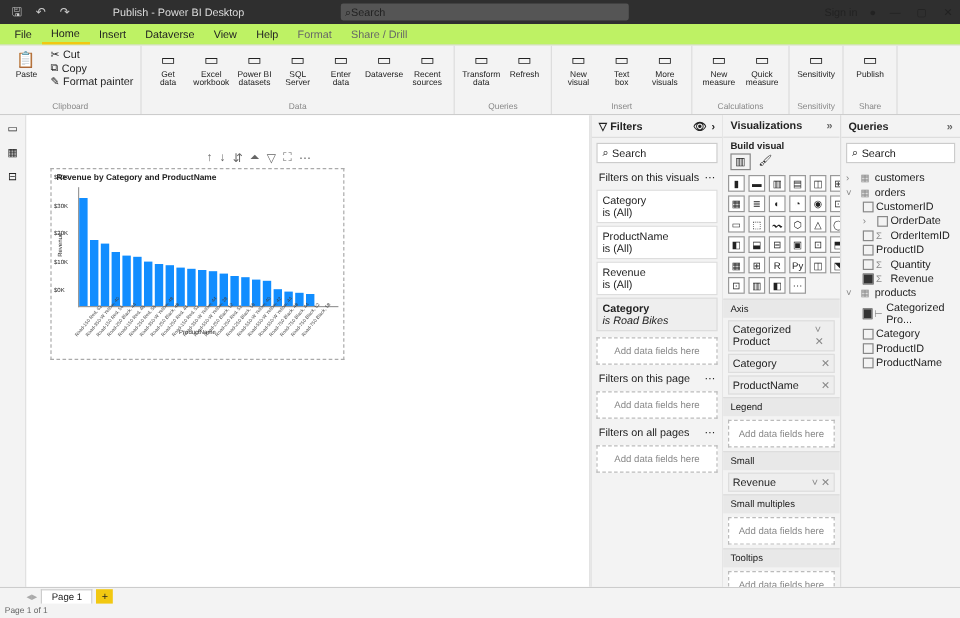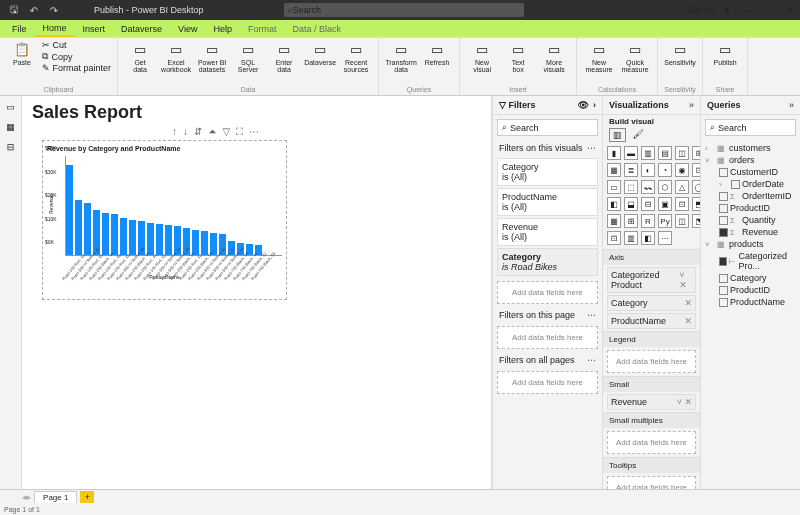--- a/index.html
+++ b/index.html
@@ -92,21 +92,21 @@
 </div>
 
 <div class="menubar" id="menubar">
     <div class="tab">File</div>
     <div class="tab active">Home</div>
     <div class="tab">Insert</div>
     <div class="tab">Dataverse</div>
     <div class="tab">View</div>
     <div class="tab">Help</div>
     <div class="tab ctx">Format</div>
-    <div class="tab ctx">Data / Black</div>
+    <div class="tab ctx">Share / Drill</div>
   </div>
 
 <div class="ribbon">
   <div class="rgroup">
     <div class="items">
       <div class="rbtn">
           <div class="ri">📋</div>
           <div class="rl">Paste</div>
         </div>
       <div class="rsmall">
@@ -222,21 +222,20 @@
     </div>
 </div>
 
 <div class="main">
   <div class="leftrail">
     <div>▭</div>
     <div>▦</div>
     <div>⊟</div>
   </div>
   <div class="canvas">
-    <h1>Sales Report</h1>
     <div class="toolbar-mini">
       <span>↑</span>
       <span>↓</span>
       <span>⇵</span>
       <span>⏶</span>
       <span>▽</span>
       <span>⛶</span>
       <span>⋯</span>
     </div>
     <div class="chartbox">

